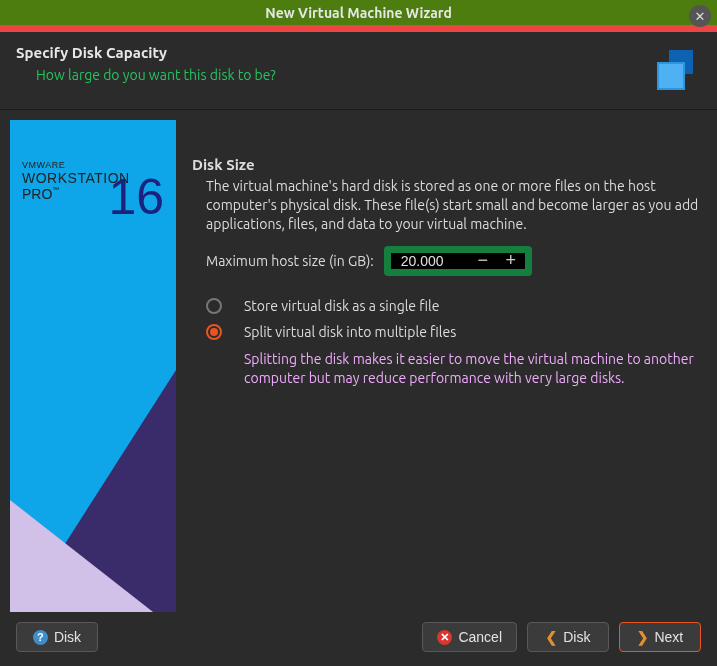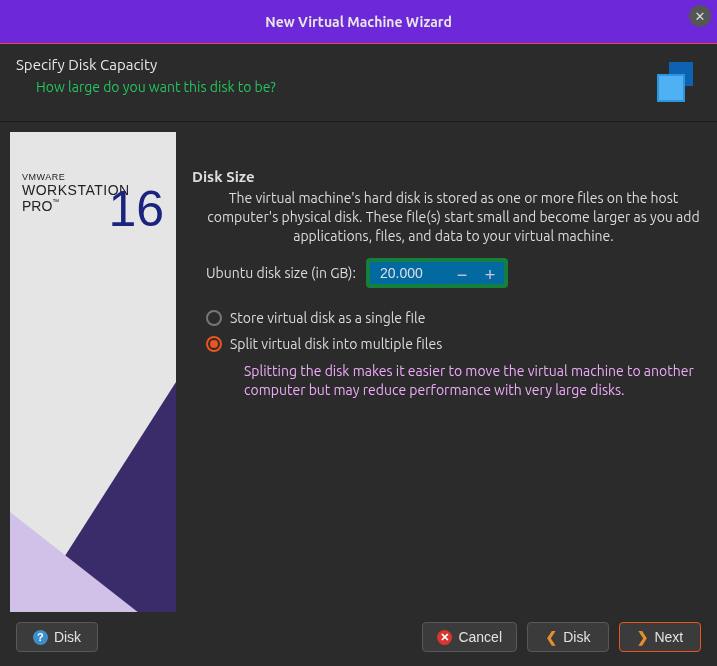--- a/index.html
+++ b/index.html
@@ -9,26 +9,26 @@
       font-family: Ubuntu, "Segoe UI", Arial, sans-serif;
       font-size: 14px;
       width: 717px;
       height: 666px;
       display: flex;
       flex-direction: column;
       overflow: hidden;
     }
     
     .titlebar {
-      background: #6d28d9;
-      height: 44px;
+      background: #4d7c0f;
+      height: 32px;
       display: flex;
       align-items: center;
       position: relative;
-      border-bottom: 1px solid #ef4444;
+      border-bottom: 7px solid #ef4444;
     }
     .titlebar-title {
       flex: 1;
       text-align: center;
       font-weight: 600;
       color: #e6e6e6;
     }
     .close-btn {
       position: absolute;
       right: 6px;
@@ -46,42 +46,42 @@
     }
     
     .header {
       padding: 12px 16px 10px 16px;
       display: flex;
       align-items: flex-start;
       border-bottom: 1px solid #1a1a1a;
     }
     .header-text { flex: 1; }
     .header-title {
-      font-weight: 400;
+      font-weight: 700;
       font-size: 15px;
       color: #e8e8e8;
     }
     .header-sub {
       margin-top: 6px;
       margin-left: 20px;
       color: #22c55e;
     }
     .header-icon svg { width: 52px; height: 52px; }
     
     .body {
       flex: 1;
       display: flex;
       padding: 10px 16px 10px 10px;
       gap: 16px;
       overflow: hidden;
     }
     .sidebar-img {
       width: 166px;
       height: 510px;
-      background: #e5e5e5;
+      background: #0ea5e9;
       position: relative;
       overflow: hidden;
       flex-shrink: 0;
     }
     .sidebar-text {
       position: absolute;
       top: 40px;
       left: 12px;
       color: #222;
       font-family: Arial, sans-serif;
@@ -117,33 +117,33 @@
     .section-title {
       font-weight: 700;
       font-size: 15px;
       margin-bottom: 4px;
       margin-top: 32px;
     }
     .desc {
       margin-left: 14px;
       line-height: 1.35;
       margin-bottom: 12px;
-      text-align: center;
     }
     .row {
       display: flex;
       align-items: center;
       margin-left: 14px;
       margin-bottom: 10px;
       gap: 10px;
     }
     .spinner {
       display: inline-flex;
-      background: #0369a1;
-      border: 4px solid #15803d;
+      align-items: center;
+      background: #000000;
+      border: 7px solid #15803d;
       border-radius: 4px;
       height: 30px;
     }
     .spinner input {
       width: 78px;
       background: transparent;
       border: none;
       color: #e0e0e0;
       text-align: left;
       font-size: 14px;
@@ -159,21 +159,21 @@
       font-size: 18px;
       cursor: pointer;
       display: flex;
       align-items: center;
       justify-content: center;
     }
     .radio-group { margin-top: 22px; margin-left: 14px; }
     .radio-row {
       display: flex;
       align-items: center;
-      gap: 8px;
+      gap: 22px;
       margin-bottom: 10px;
       cursor: pointer;
     }
     .radio {
       width: 16px; height: 16px;
       border-radius: 50%;
       border: 2px solid #777;
       display: inline-flex;
       align-items: center;
       justify-content: center;
@@ -266,21 +266,21 @@
       <div><span class="pro">PRO</span><span class="sup">™</span></div>
     </div>
     <div class="sidebar-num">16</div>
   </div>
 
   <div class="content">
     <div class="section-title">Disk Size</div>
     <div class="desc">The virtual machine's hard disk is stored as one or more files on the host computer's physical disk. These file(s) start small and become larger as you add applications, files, and data to your virtual machine.</div>
 
     <div class="row">
-      <span>Ubuntu disk size (in GB):</span>
+      <span>Maximum host size (in GB):</span>
       <span class="spinner">
         <input type="text" value="20.000" style="">
         <button>
             <span>−</span>
           </button>
         <button>
             <span>+</span>
           </button>
       </span>
     </div>

